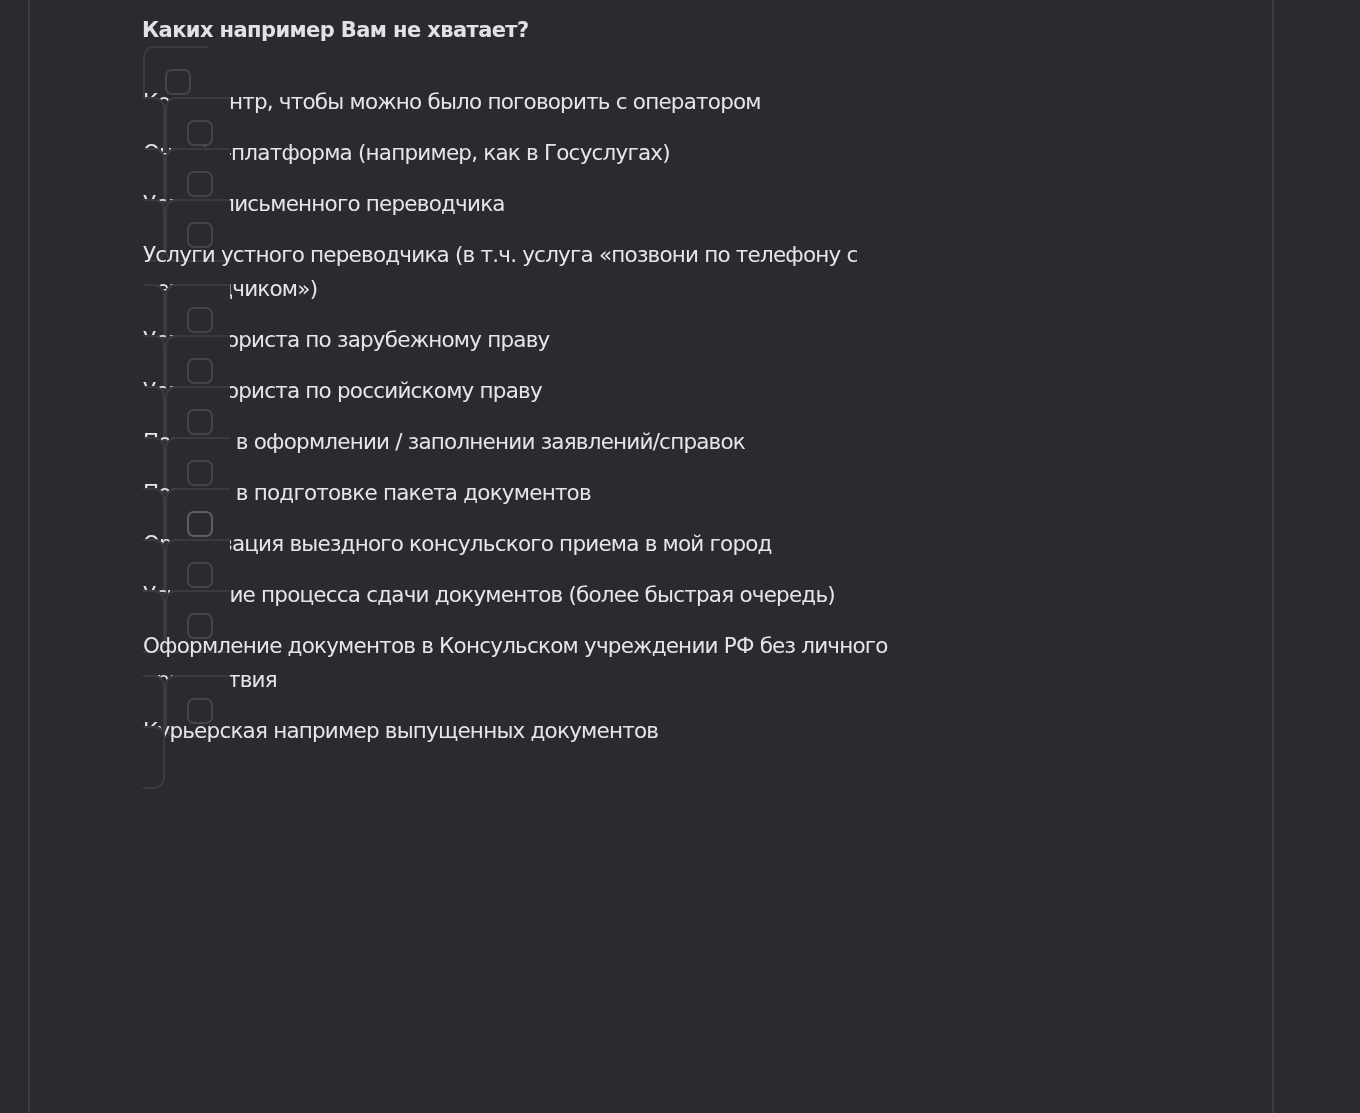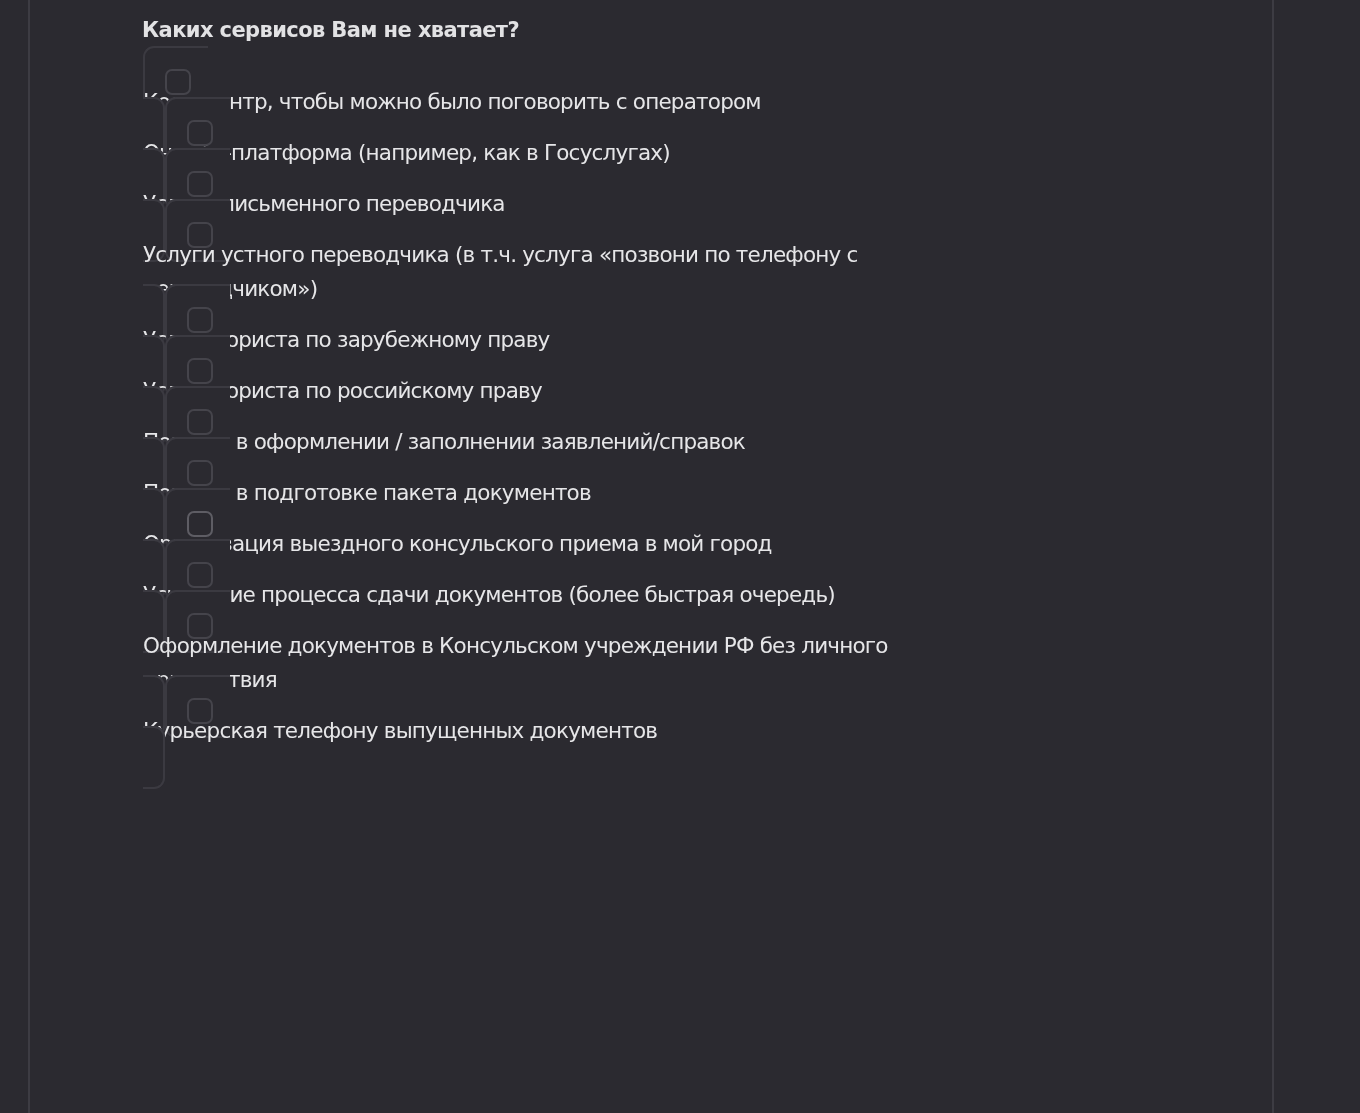--- a/index.html
+++ b/index.html
@@ -85,21 +85,21 @@
     margin-top: -2px;
   }
 </style>
 </head>
 <body>
 
 <div class="page">
   <div class="rule-left"></div>
   <div class="rule-right"></div>
 
-  <div class="question">Каких сервисов Вам не хватает?</div>
+  <div class="question">Каких например Вам не хватает?</div>
 
   <div class="options">
     <label class="option">
       <span class="checkbox"></span>
       <span class="label">Колл-центр, чтобы можно было поговорить с оператором</span>
     </label>
     <label class="option">
       <span class="checkbox"></span>
       <span class="label">Онлайн-платформа (например, как в Госуслугах)</span>
     </label>
@@ -134,16 +134,16 @@
     <label class="option">
       <span class="checkbox"></span>
       <span class="label">Ускорение процесса сдачи документов (более быстрая очередь)</span>
     </label>
     <label class="option">
       <span class="checkbox"></span>
       <span class="label">Оформление документов в Консульском учреждении РФ без личного присутствия</span>
     </label>
     <label class="option">
       <span class="checkbox"></span>
-      <span class="label">Курьерская телефону выпущенных документов</span>
+      <span class="label">Курьерская например выпущенных документов</span>
     </label>
   </div>
 </div>
 
 </body></html>

